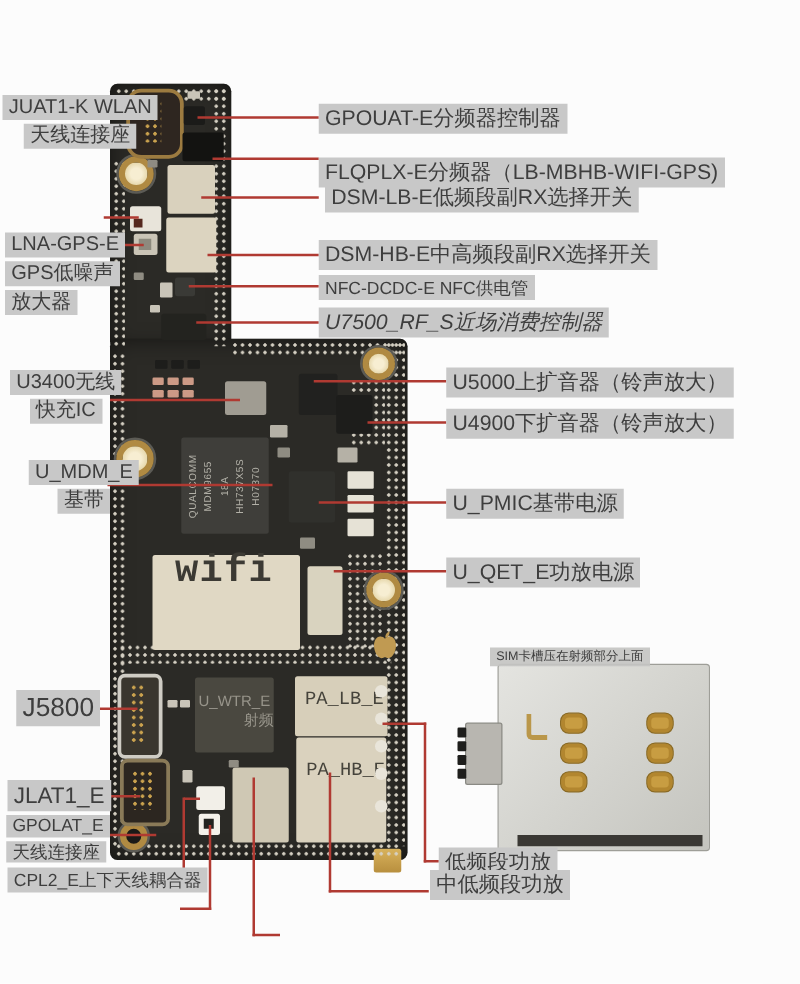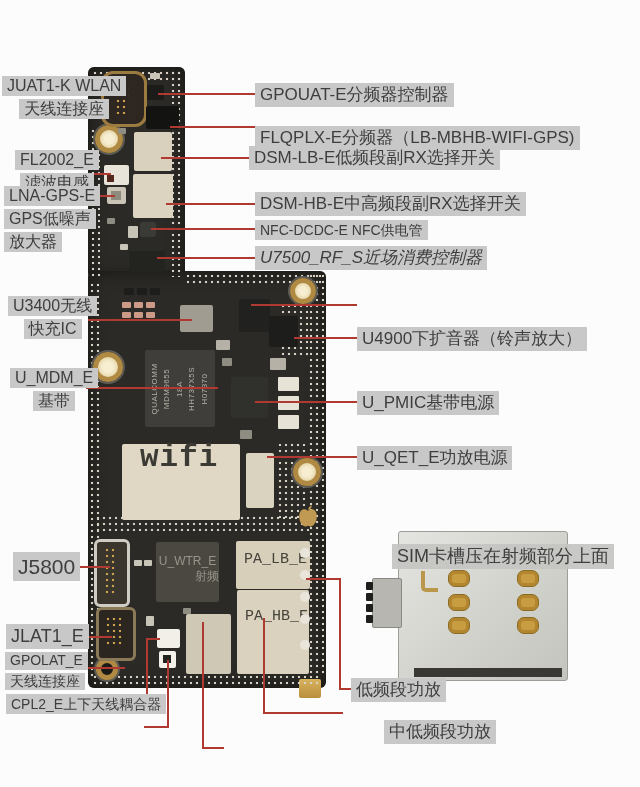--- a/index.html
+++ b/index.html
@@ -159,21 +159,21 @@
   <div class="smd" style="left:366px;top:604px;width:7px;height:8px;background:#1e1e1c;"></div>
   <div class="smd" style="left:366px;top:615px;width:7px;height:8px;background:#1e1e1c;"></div>
   <div style="position:absolute;left:421px;top:571px;width:13px;height:17px;border-left:4px solid #ba974a;border-bottom:4px solid #ba974a;border-radius:0 0 0 5px;"></div>
   <div style="position:absolute;left:448px;top:570px;width:20px;height:15px;border-radius:7px;background:#c89d42;border:1px solid #8a6a25;box-shadow:inset 0 0 0 3px #b2862f;"></div>
   <div style="position:absolute;left:517px;top:570px;width:20px;height:15px;border-radius:7px;background:#c89d42;border:1px solid #8a6a25;box-shadow:inset 0 0 0 3px #b2862f;"></div>
   <div style="position:absolute;left:448px;top:594px;width:20px;height:15px;border-radius:7px;background:#c89d42;border:1px solid #8a6a25;box-shadow:inset 0 0 0 3px #b2862f;"></div>
   <div style="position:absolute;left:517px;top:594px;width:20px;height:15px;border-radius:7px;background:#c89d42;border:1px solid #8a6a25;box-shadow:inset 0 0 0 3px #b2862f;"></div>
   <div style="position:absolute;left:448px;top:617px;width:20px;height:15px;border-radius:7px;background:#c89d42;border:1px solid #8a6a25;box-shadow:inset 0 0 0 3px #b2862f;"></div>
   <div style="position:absolute;left:517px;top:617px;width:20px;height:15px;border-radius:7px;background:#c89d42;border:1px solid #8a6a25;box-shadow:inset 0 0 0 3px #b2862f;"></div>
   <div style="position:absolute;left:414px;top:668px;width:148px;height:9px;background:#3a3834;"></div>
-  <div class="lbl" style="left:392px;top:544px;font-size:18px;background:rgba(196,196,194,.92);">
+  <div class="lbl" style="left:392px;top:518px;font-size:10px;background:rgba(196,196,194,.92);">
     <span>SIM卡槽压在射频部分上面</span>
   </div>
 
   <div class="rline" style="left:86px;top:94px;width:27px;height:2px;"></div>
   <div class="rline" style="left:83px;top:173px;width:28px;height:2px;"></div>
   <div class="rline" style="left:88px;top:195px;width:27px;height:2px;"></div>
   <div class="rline" style="left:88px;top:319px;width:104px;height:2px;"></div>
   <div class="rline" style="left:86px;top:387px;width:132px;height:2px;"></div>
   <div class="rline" style="left:64px;top:566px;width:46px;height:2px;"></div>
   <div class="rline" style="left:70px;top:636px;width:42px;height:2px;"></div>
@@ -200,34 +200,30 @@
   <div class="rline" style="left:263px;top:618px;width:2px;height:96px;"></div>
   <div class="rline" style="left:263px;top:712px;width:80px;height:2px;"></div>
   <div class="rline" style="left:306px;top:578px;width:35px;height:2px;"></div>
   <div class="rline" style="left:339px;top:578px;width:2px;height:112px;"></div>
   <div class="rline" style="left:339px;top:688px;width:12px;height:2px;"></div>
 
   <div class="lbl-col center" style="left:2px;top:76px;">
     <span>JUAT1-K WLAN</span>
     <span>天线连接座</span>
   </div>
-  <div class="lbl-col center" style="left:15px;top:150px;">
-    <span>FL2002_E</span>
-    <span>滤波电感</span>
-  </div>
   <div class="lbl-col" style="left:4px;top:186px;align-items:flex-start;">
     <span>LNA-GPS-E</span>
     <span>GPS低噪声</span>
     <span>放大器</span>
   </div>
   <div class="lbl-col center" style="left:8px;top:296px;">
     <span>U3400无线</span>
     <span>快充IC</span>
   </div>
-  <div class="lbl-col center" style="left:10px;top:368px;text-align:center;">
+  <div class="lbl-col center" style="left:23px;top:368px;text-align:center;">
     <span>U_MDM_E</span>
     <span>基带</span>
   </div>
   <div class="lbl" style="left:13px;top:552px;font-size:21px;">
     <span>J5800</span>
   </div>
   <div class="lbl" style="left:6px;top:624px;font-size:18px;">
     <span>JLAT1_E</span>
   </div>
   <div class="lbl-col" style="left:5px;top:652px;align-items:flex-start;">
@@ -237,42 +233,45 @@
   <div class="lbl" style="left:6px;top:694px;font-size:14px;">
     <span>CPL2_E上下天线耦合器</span>
   </div>
 
   <div class="lbl" style="left:255px;top:83px;">
     <span>GPOUAT-E分频器控制器</span>
   </div>
   <div class="lbl" style="left:255px;top:114px;margin-top:12px;">
     <span>FLQPLX-E分频器（LB-MBHB-WIFI-GPS)</span>
   </div>
-  <div class="lbl" style="left:249px;top:146px;">
+  <div class="lbl" style="left:260px;top:146px;">
     <span>DSM-LB-E低频段副RX选择开关</span>
   </div>
   <div class="lbl" style="left:255px;top:220px;font-size:14px;">
     <span>NFC-DCDC-E NFC供电管</span>
   </div>
   <div class="lbl" style="left:255px;top:192px;">
     <span>DSM-HB-E中高频段副RX选择开关</span>
   </div>
   <div class="lbl" style="left:255px;top:246px;font-style:italic;">
     <span>U7500_RF_S近场消费控制器</span>
   </div>
+  <div class="lbl" style="left:357px;top:294px;">
+    <span>U5000上扩音器（铃声放大）</span>
+  </div>
   <div class="lbl" style="left:357px;top:327px;">
     <span>U4900下扩音器（铃声放大）</span>
   </div>
   <div class="lbl" style="left:357px;top:391px;">
     <span>U_PMIC基带电源</span>
   </div>
   <div class="lbl" style="left:357px;top:446px;">
     <span>U_QET_E功放电源</span>
   </div>
 
   <div class="lbl" style="left:351px;top:678px;">
     <span>低频段功放</span>
   </div>
-  <div class="lbl" style="left:344px;top:720px;margin-left:40px;">
+  <div class="lbl" style="left:344px;top:696px;">
     <span>中低频段功放</span>
   </div>
 
 </div>
 
 </body></html>

